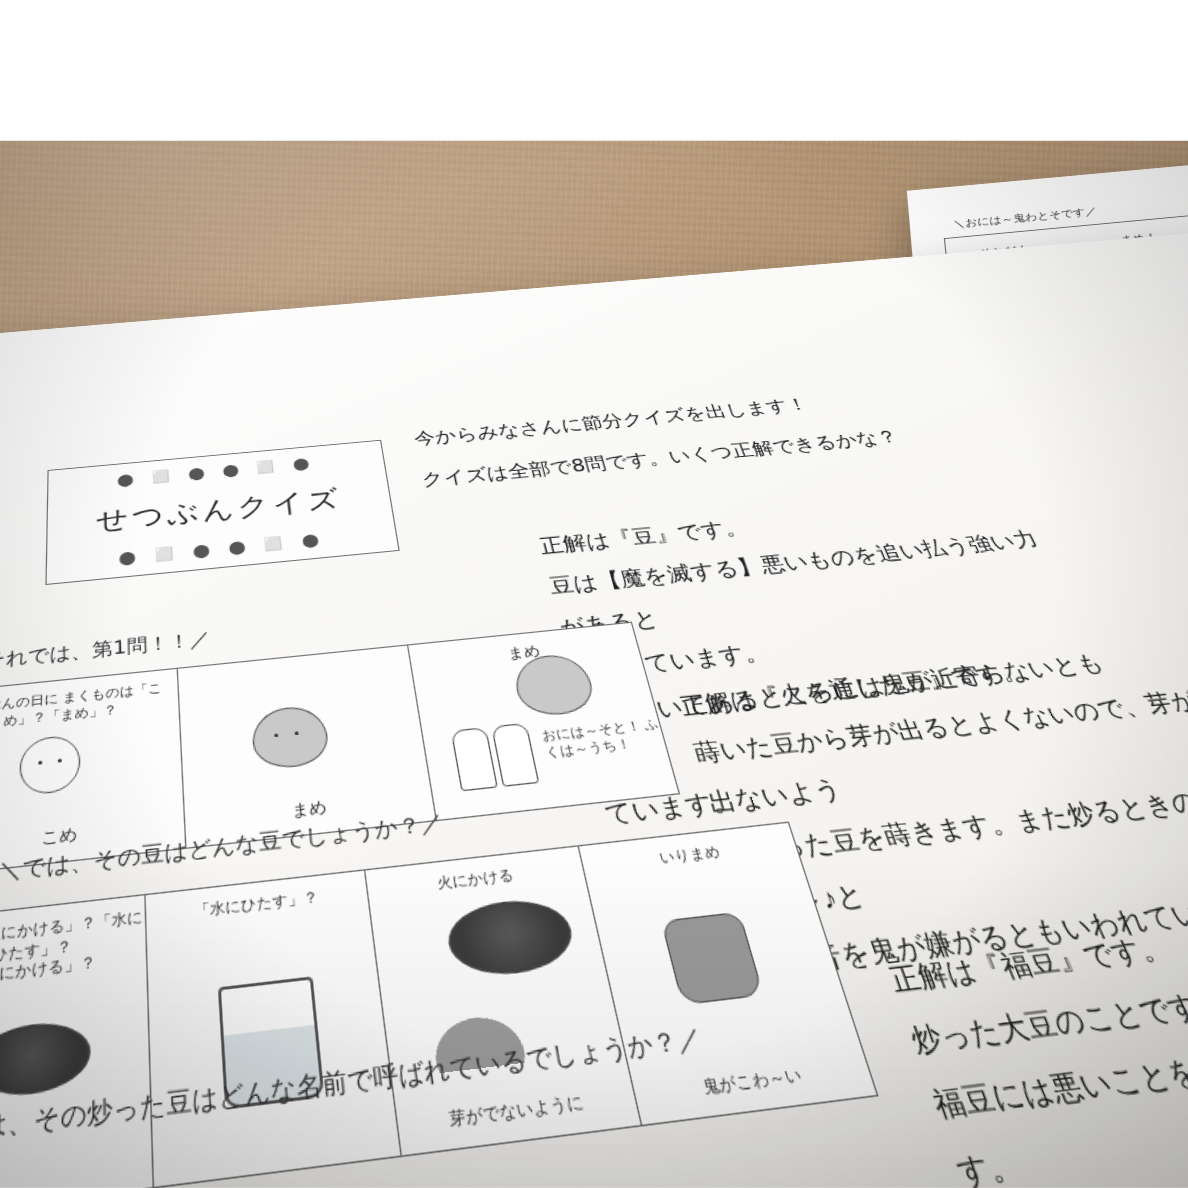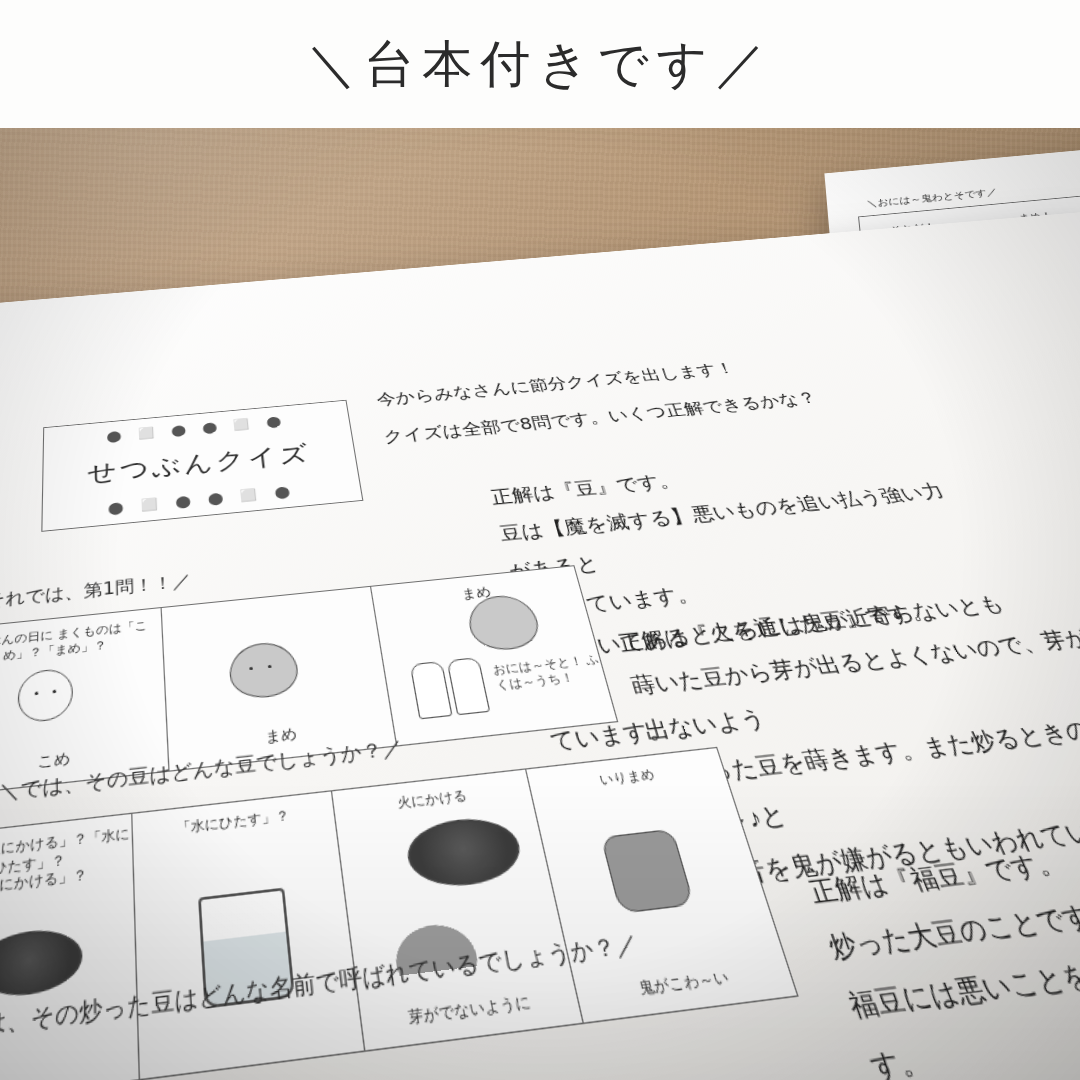--- a/index.html
+++ b/index.html
@@ -265,23 +265,20 @@
     inset: 0;
     background: radial-gradient(ellipse at 50% 45%, rgba(0,0,0,0) 55%, rgba(0,0,0,0.18) 100%);
     pointer-events: none;
   }
 </style>
 </head>
 <body>
 
 <div id="stage">
 
-  <div class="banner">
-    <div class="banner-text">＼台本付きです／</div>
-  </div>
 
   <div class="photo">
     <div class="desk"></div>
     <div class="desk-sheen"></div>
 
     <div class="sheet2-wrap">
       <div class="sheet2"></div>
       <div class="mini-cap" style="left:40px; top:36px;">＼おには～鬼わとそです／</div>
       <div class="mini-card" style="left:30px; top:58px; width:250px; height:130px;">
         <div class="mini-cap" style="left:30px; top:12px;">そとだ！</div>

